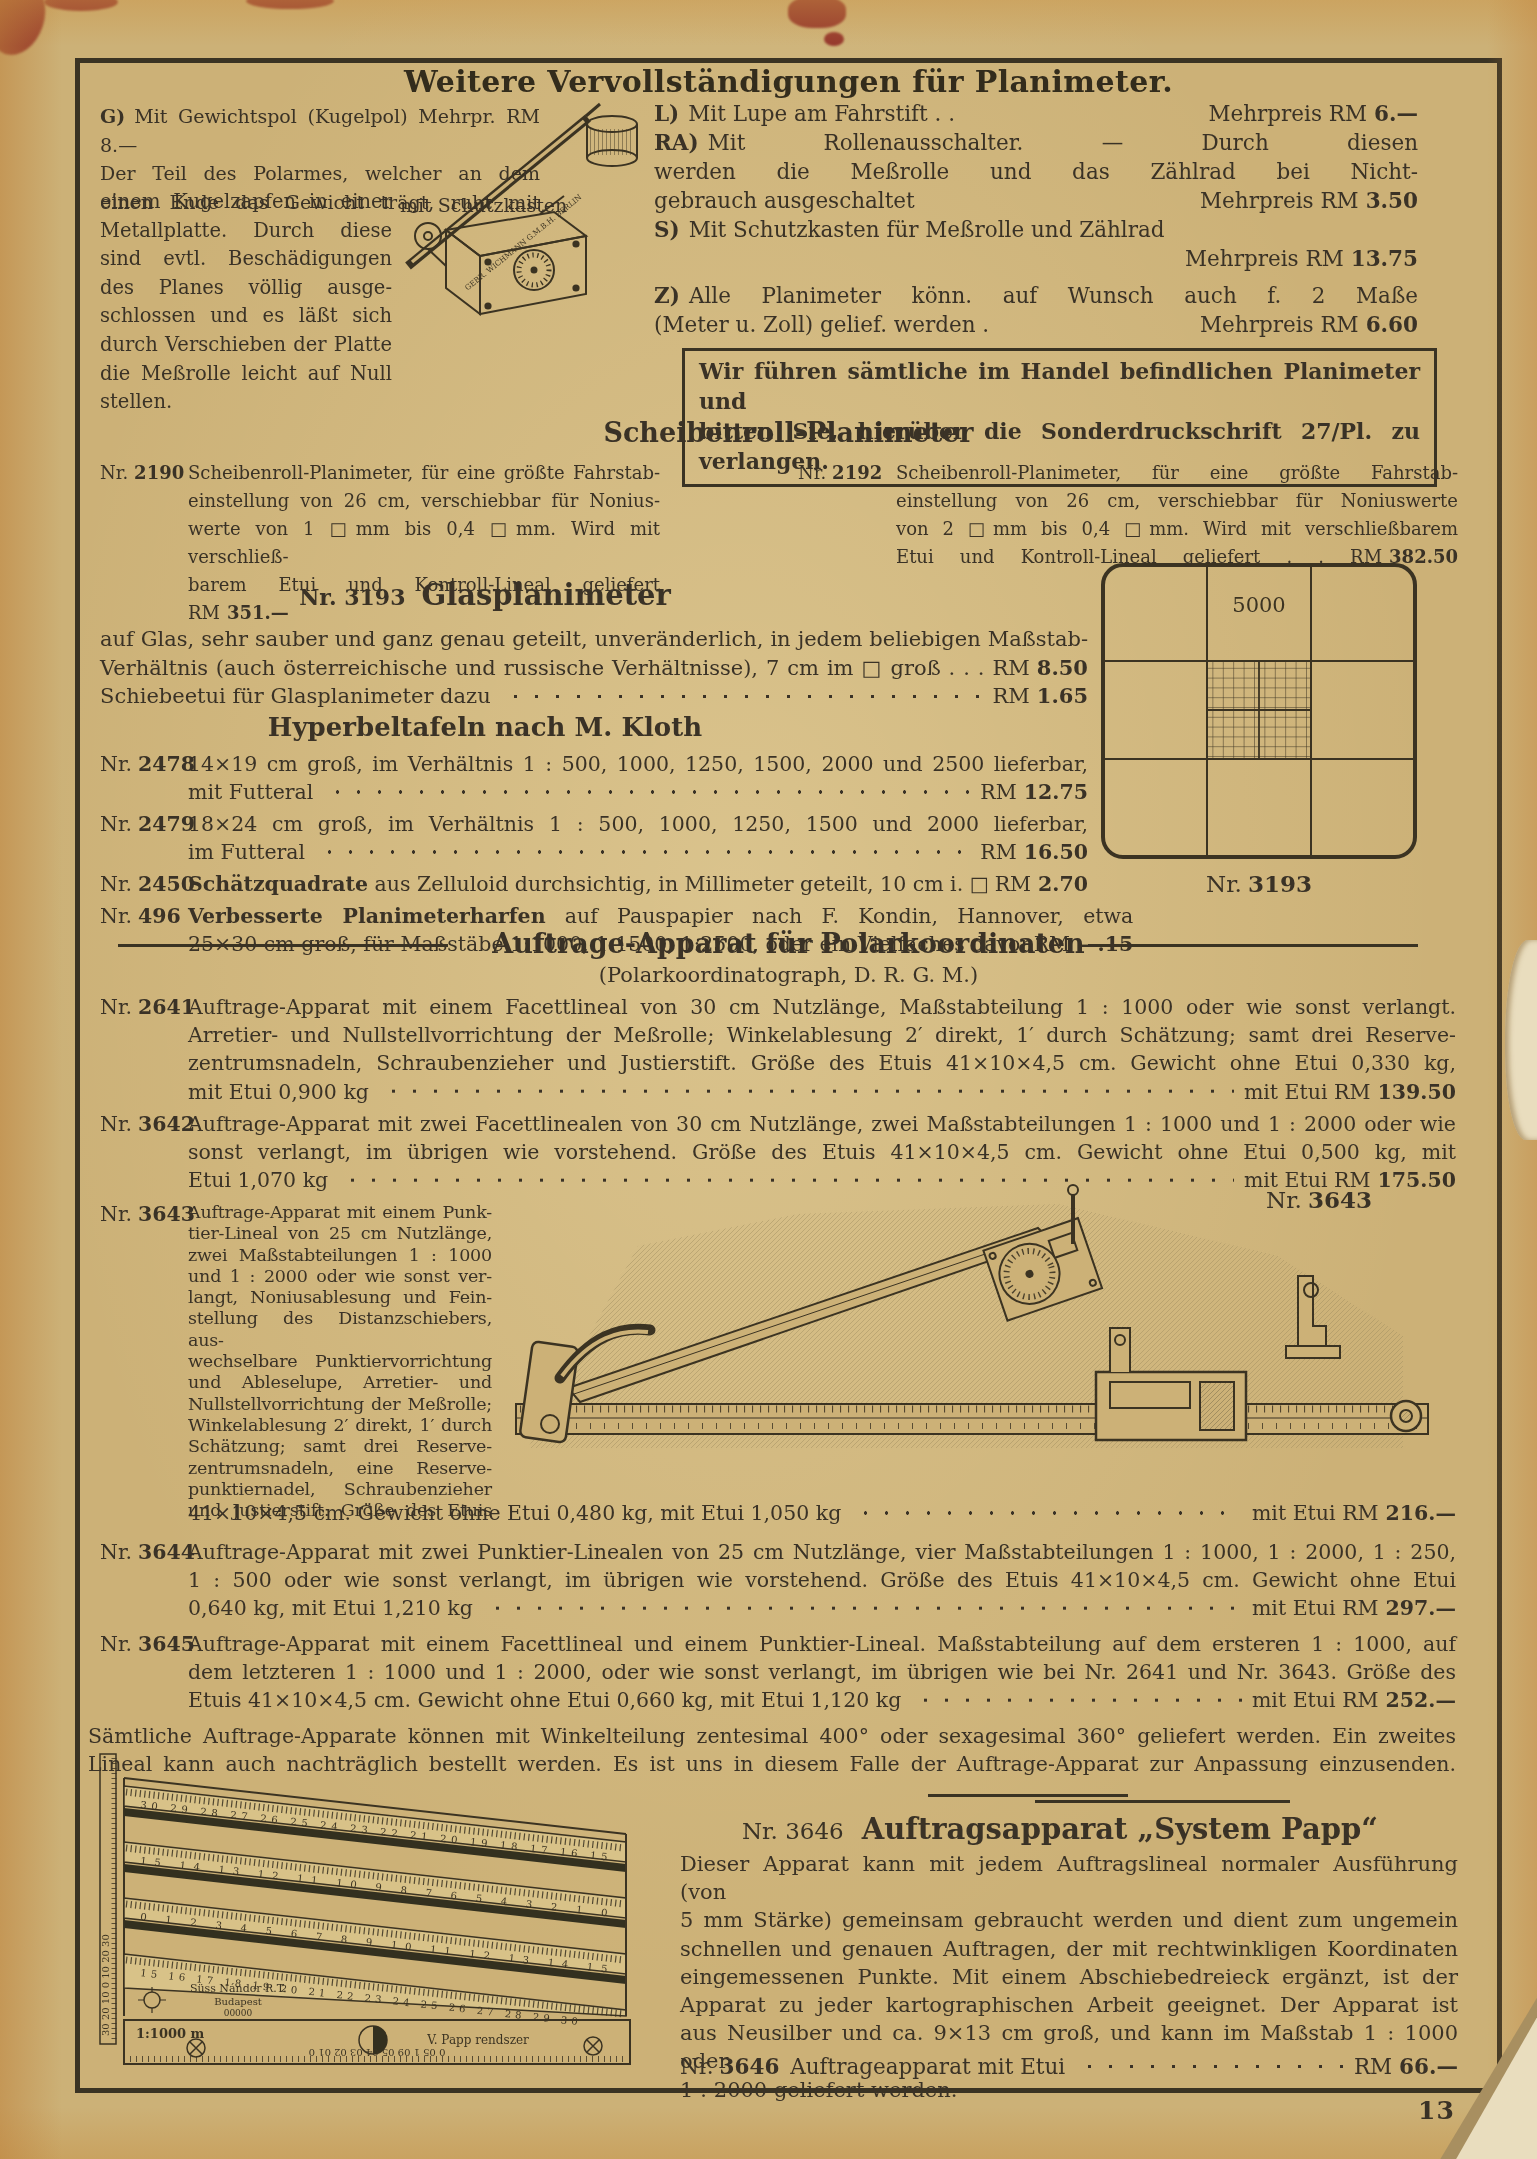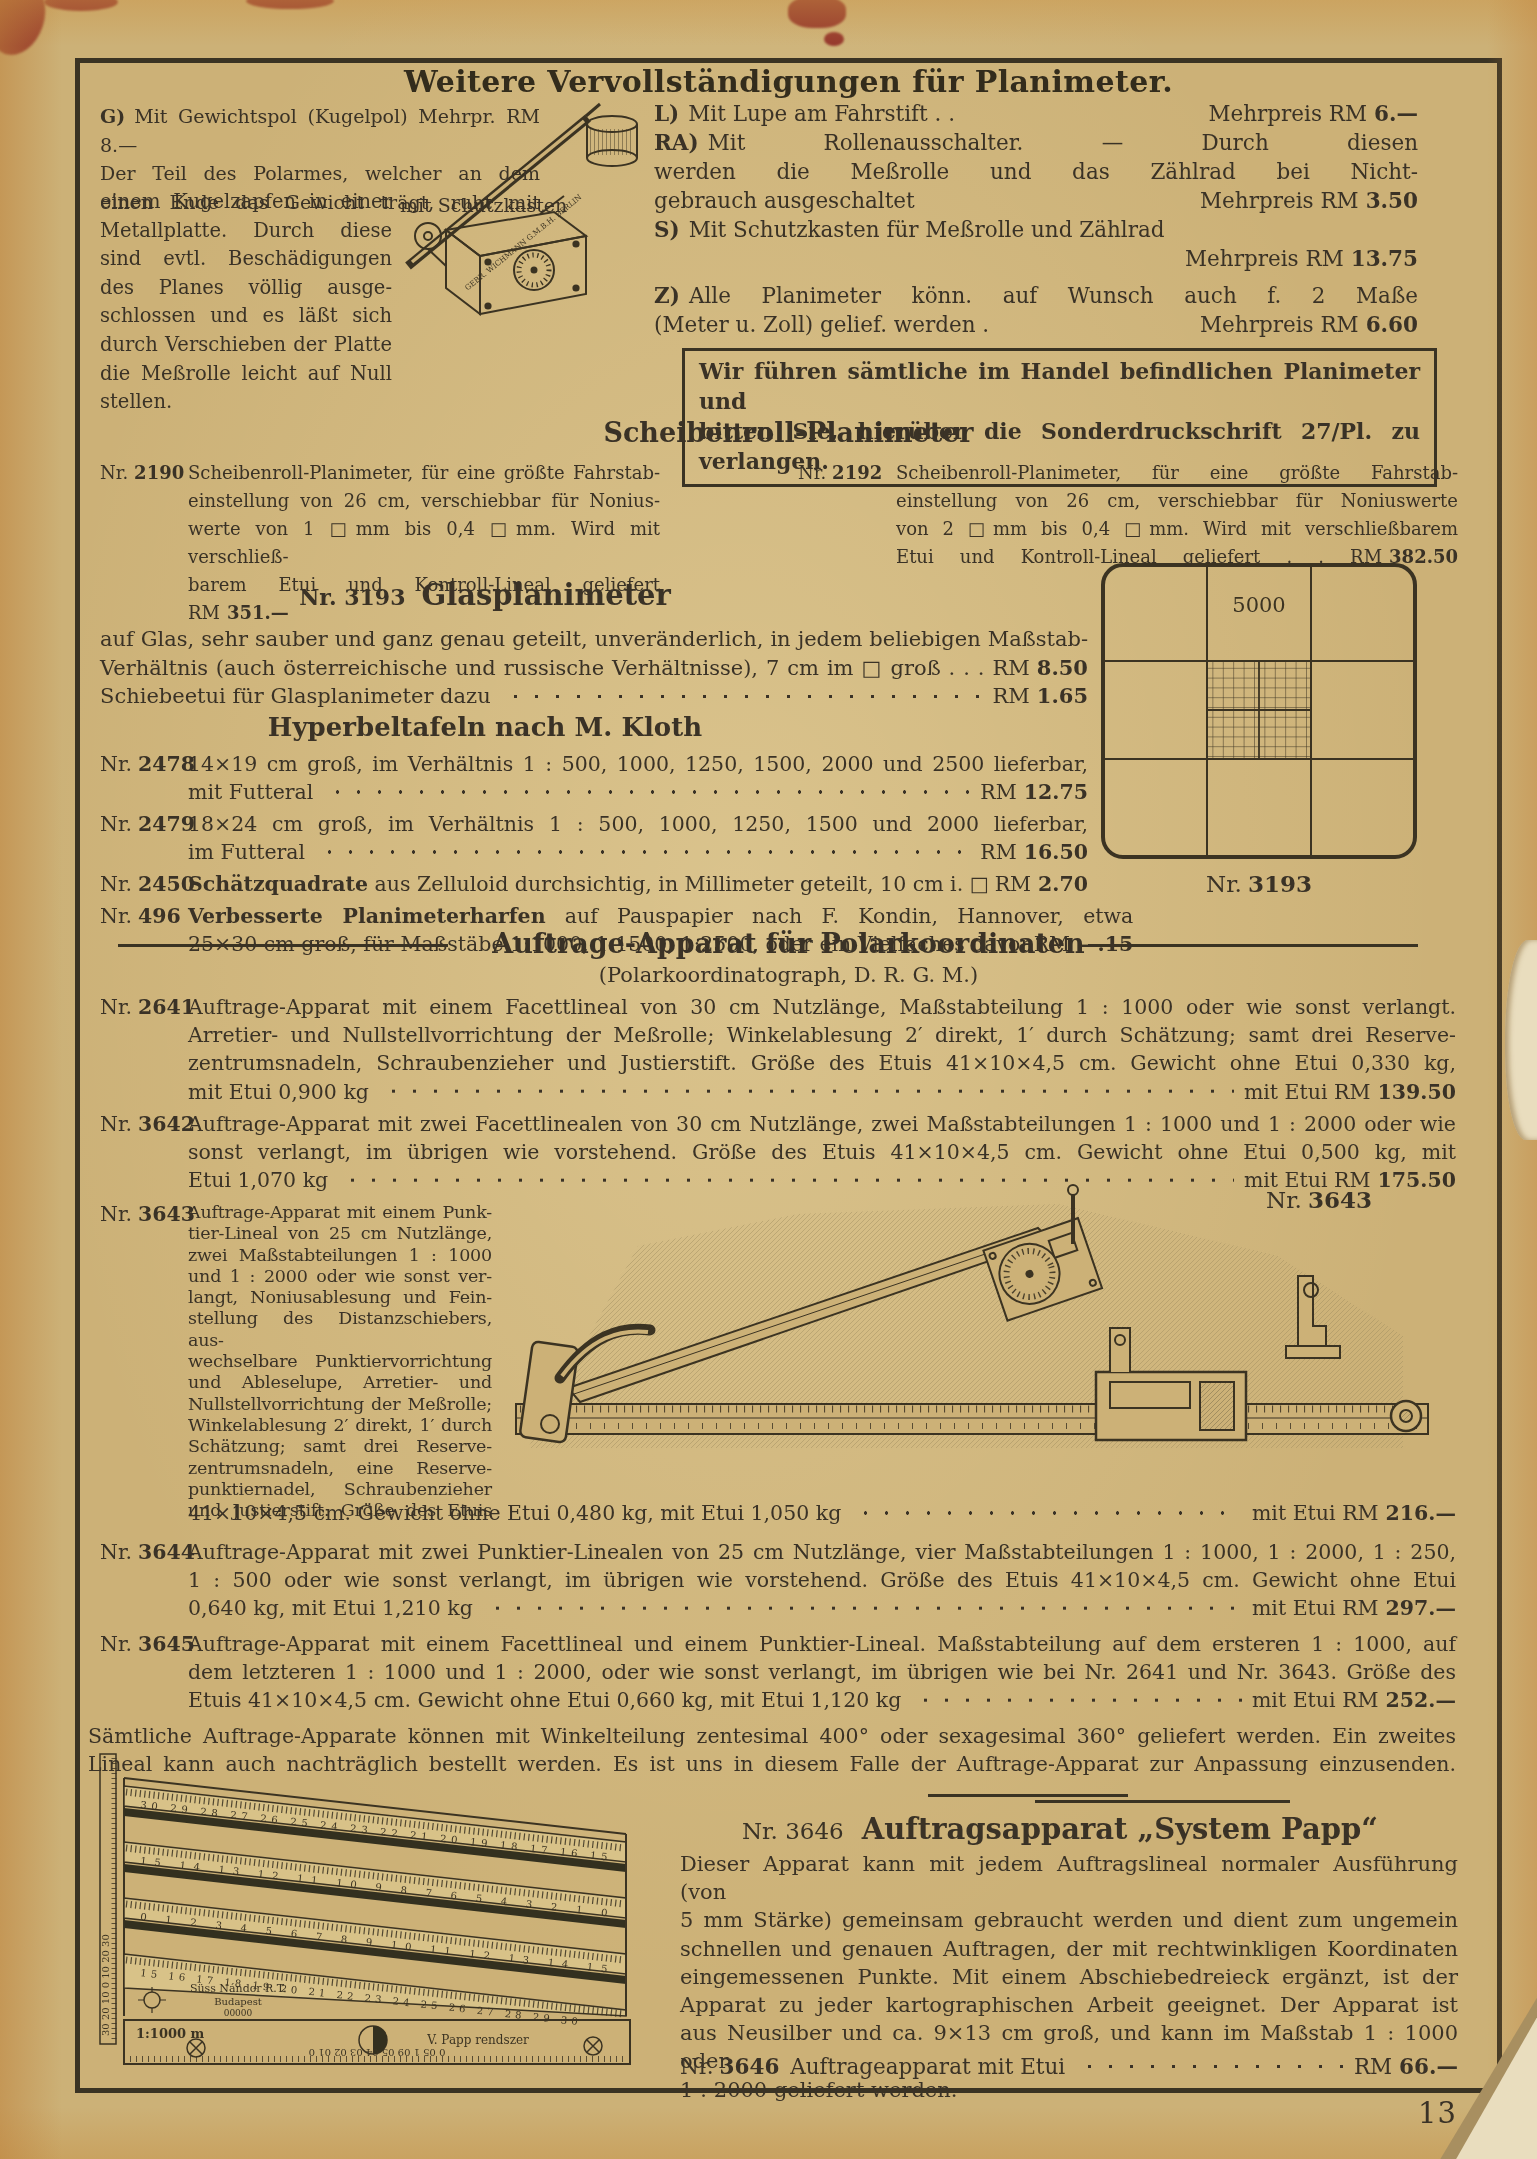--- a/index.html
+++ b/index.html
@@ -71,21 +71,21 @@
   .e3645{top:1630px}
   .note{left:88px;top:1722px;width:1368px;font-size:20.5px;line-height:28.2px}
   .div1{left:928px;top:1794px;width:200px;height:2.5px;background:#3a3323}
   .div2{left:1035px;top:1800px;width:255px;height:2.5px;background:#3a3323}
   .papp-h{left:660px;top:1812px;width:800px;text-align:center}
   .papp-h .hnr{font-size:23px;margin-right:18px}
   .papp-h .hname{font-size:29px;font-weight:bold}
   .papp-p{left:680px;top:1850px;width:778px;font-size:21px;line-height:28.2px}
   .papp-price{left:680px;top:2054px;width:778px;font-size:21.5px}
   .figpapp{left:88px;top:1748px;width:560px;height:324px}
-  .pageno{left:1418px;top:2096px;font-size:29px;font-weight:normal;letter-spacing:1px;z-index:6}
+  .pageno{left:1418px;top:2096px;font-size:25px;font-weight:bold;letter-spacing:1px;z-index:6}
   .stain{position:absolute;background:#8e2723;opacity:.88;filter:blur(1.2px);border-radius:50%;z-index:4}
   .s1{left:-10px;top:-20px;width:54px;height:76px;transform:rotate(18deg)}
   .s2{left:44px;top:-7px;width:74px;height:18px}
   .s3{left:246px;top:-7px;width:88px;height:16px}
   .s4{left:788px;top:-4px;width:58px;height:32px;border-radius:42%}
   .s5{left:824px;top:32px;width:20px;height:14px}
   .tear-edge{position:absolute;right:-2px;bottom:-2px;width:128px;height:170px;
              background:#a88f60;clip-path:polygon(100% 2%,100% 100%,22% 100%);z-index:6}
   .tear-corner{position:absolute;right:-2px;bottom:-2px;width:120px;height:160px;
              background:#e9ddbe;clip-path:polygon(100% 8%,100% 100%,30% 100%);z-index:7}

